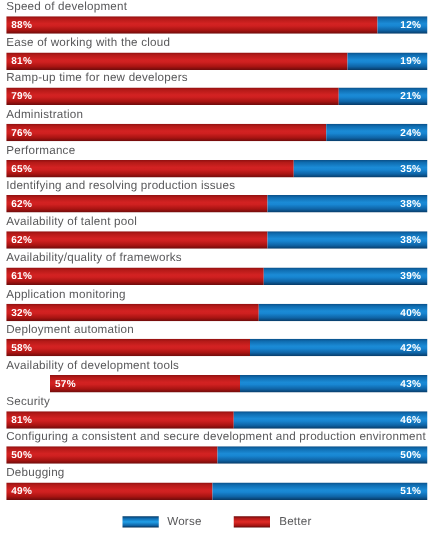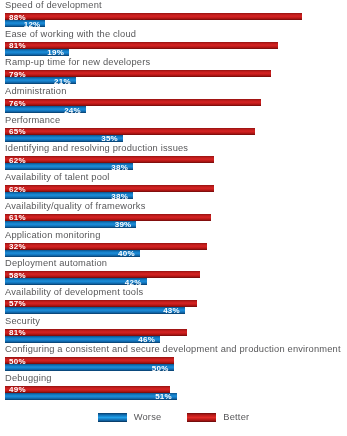--- a/index.html
+++ b/index.html
@@ -43,21 +43,20 @@
     white-space: nowrap;
   }
   .bar-track {
     position: absolute;
     left: 5px;
     top: 13px;
     width: 337px;
     height: 14px;
     display: flex;
     overflow: hidden;
-    flex-direction: column;
   }
   .bar-seg {
     position: relative;
     height: 14px;
     display: block;
   }
   .bar-better {
     background: linear-gradient(to bottom,
        #8f1010 0%,
        #b41a18 14%,
@@ -236,21 +235,21 @@
             <span class="seg-value">58%</span>
           </div>
           <div class="bar-seg bar-worse" style="width: 42%;">
             <span class="seg-value">42%</span>
           </div>
         </div>
       </div>
       <div class="row">
         <div class="row-label">Availability of development tools</div>
         <div class="bar-track">
-          <div class="bar-seg bar-better" style="width: 57%;">
+          <div class="bar-seg bar-better" style="width: 57%; margin-left: 35px;">
             <span class="seg-value">57%</span>
           </div>
           <div class="bar-seg bar-worse" style="width: 43%; padding-left: 35px;">
             <span class="seg-value">43%</span>
           </div>
         </div>
       </div>
       <div class="row">
         <div class="row-label">Security</div>
         <div class="bar-track">

